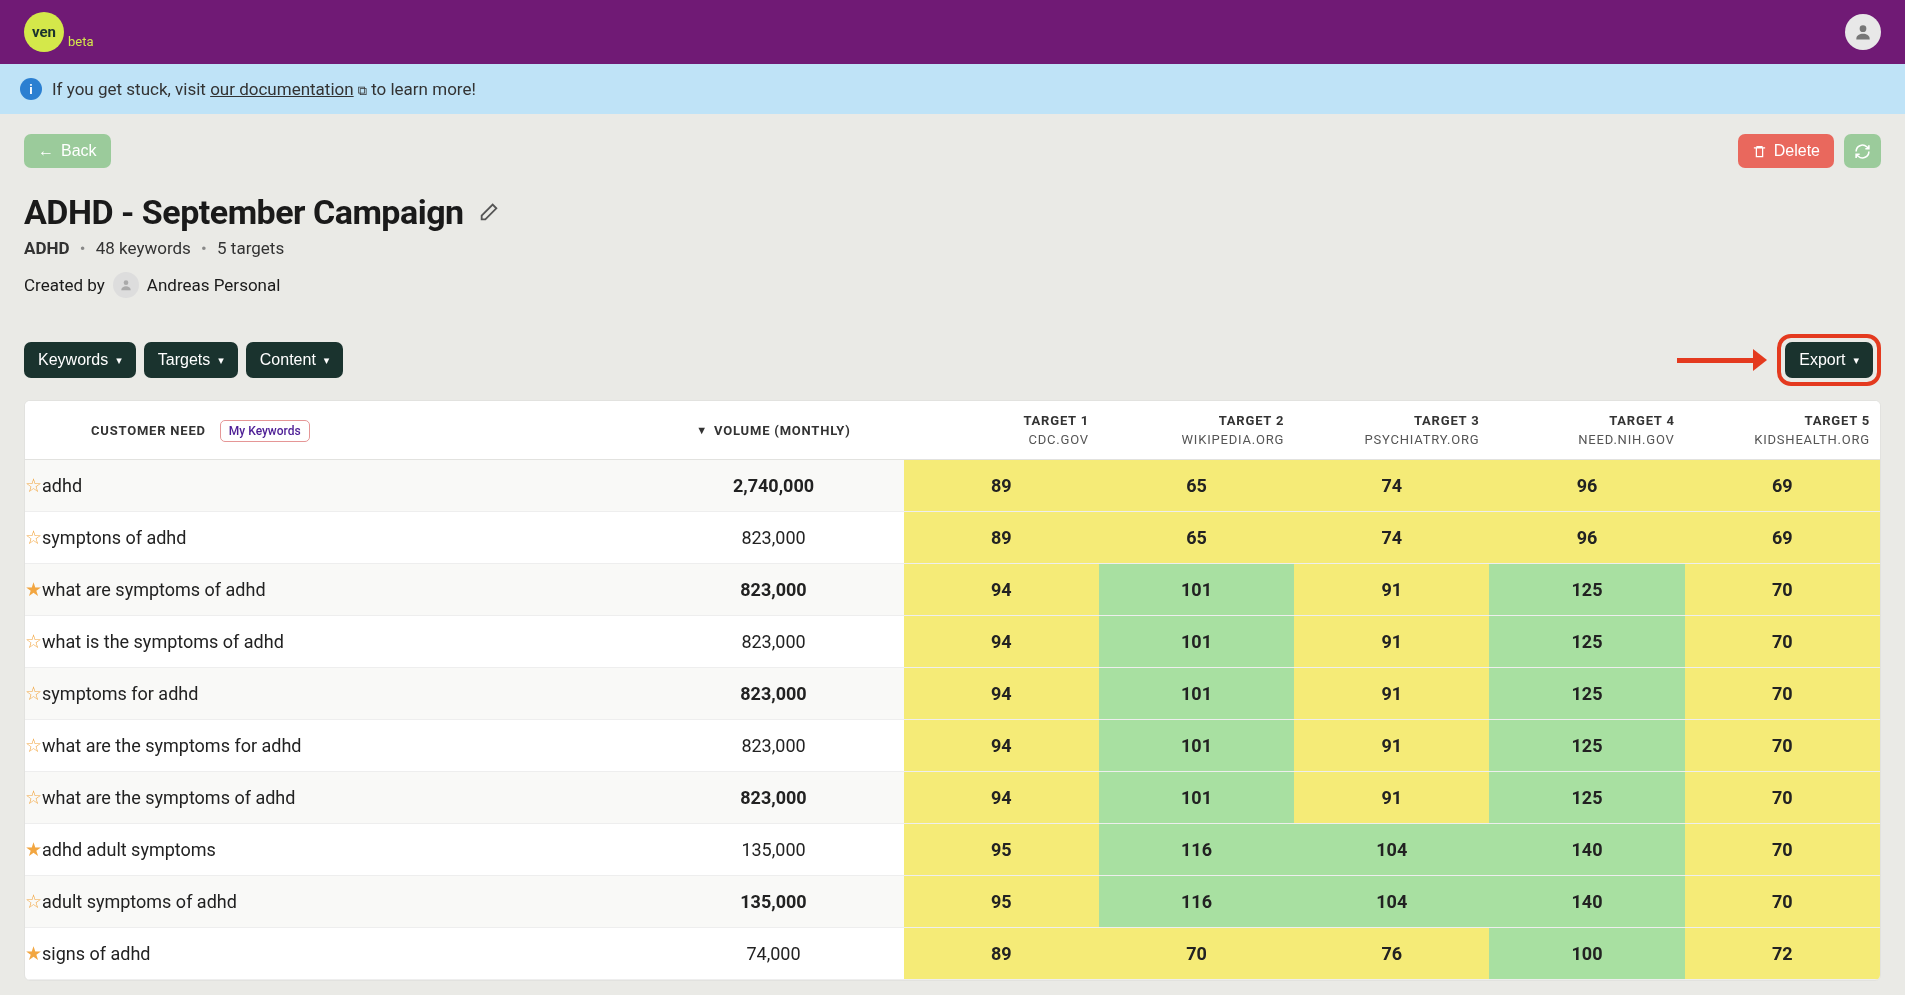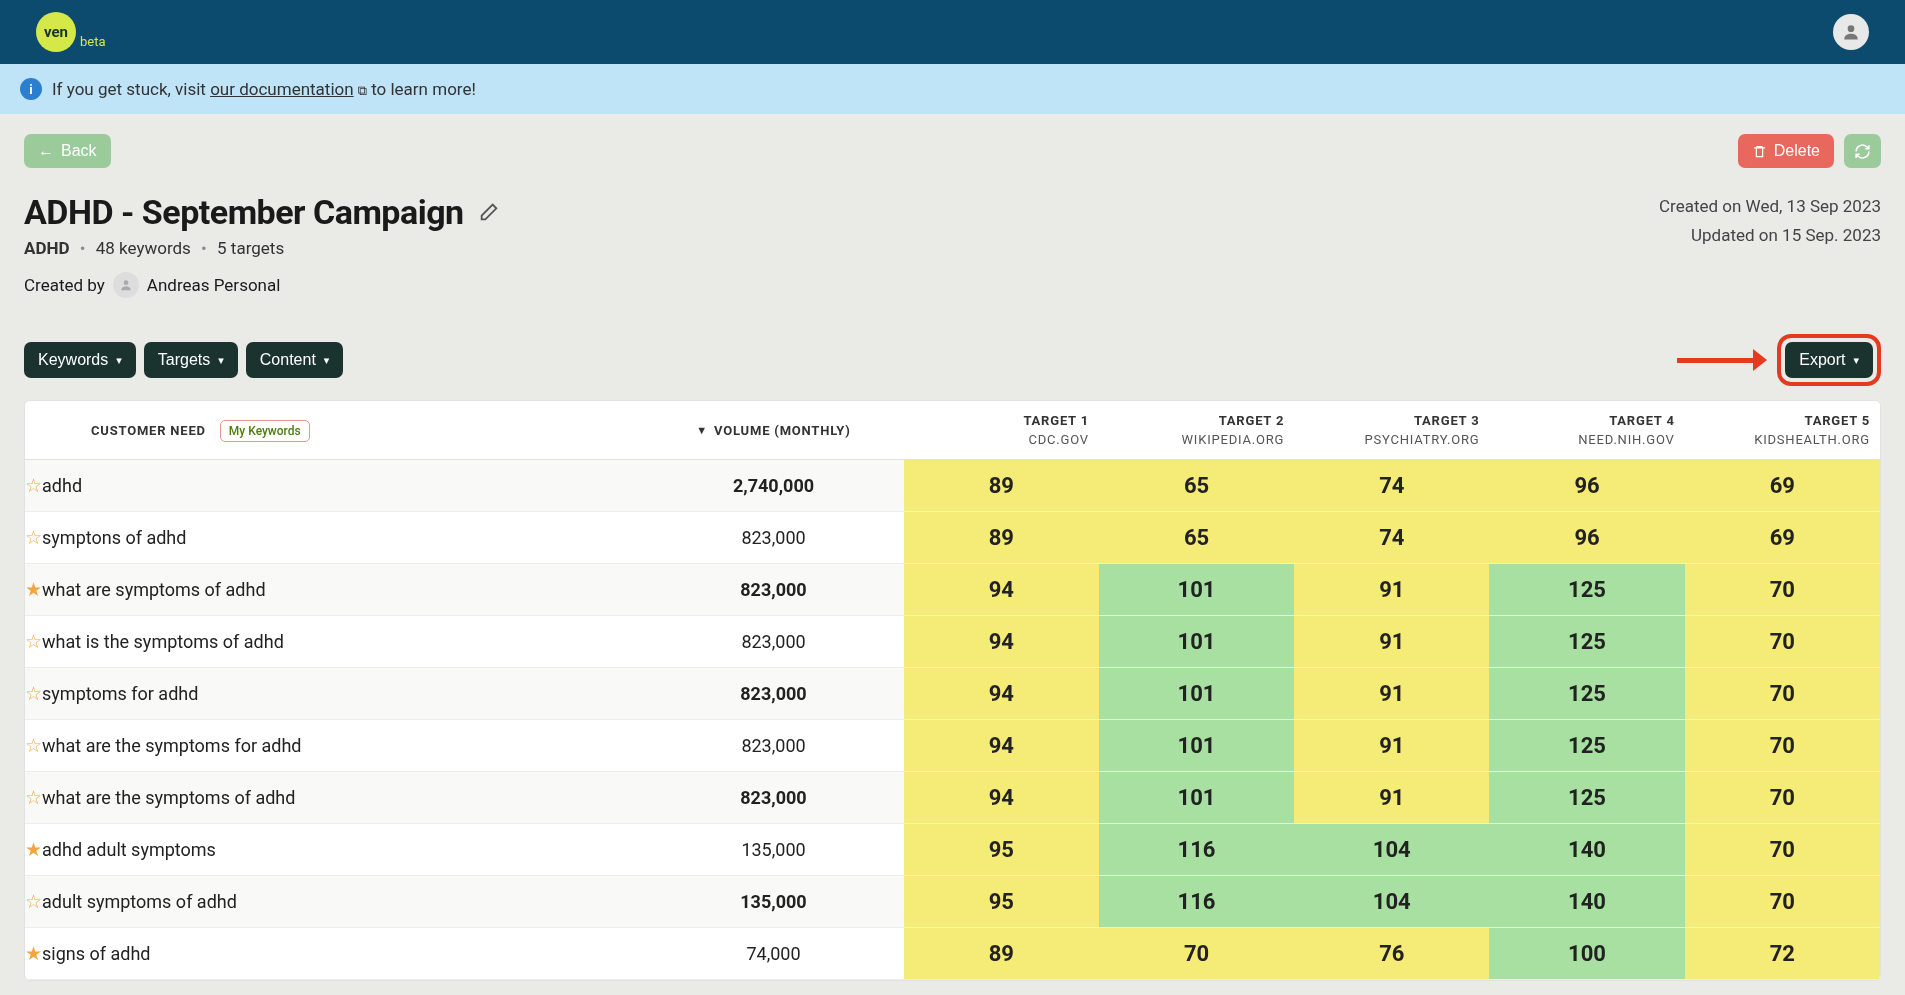--- a/index.html
+++ b/index.html
@@ -7,24 +7,24 @@
     font-family: -apple-system, BlinkMacSystemFont, "Segoe UI", Roboto, Helvetica, Arial, sans-serif;
     background: #eaeae6;
     color: #1a1a1a;
     width: 1905px;
     height: 995px;
     overflow: hidden;
   }
   
   .topbar {
     height: 64px;
-    background: #0c4a6e;
+    background: #701a75;
     display: flex;
     align-items: center;
-    padding: 0 36px;
+    padding: 0 24px;
     justify-content: space-between;
   }
   .brand { display:flex; align-items:center; gap:6px; }
   .logo {
     width:40px; height:40px; border-radius:50%;
     background:#d4e84a;
     display:flex; align-items:center; justify-content:center;
     color:#1a332e; font-weight:700; font-size:15px;
   }
   .beta { color:#d4e84a; font-size:13px; margin-top:18px; margin-left:-2px;}
@@ -98,32 +98,32 @@
   table { border-collapse:collapse; width:100%; table-layout:fixed;}
   thead th {
     font-size:13px; letter-spacing:0.8px; color:#333; font-weight:700;
     padding:12px 10px; text-align:right; border-bottom:1px solid #e2e2df; background:#fff;
     vertical-align:middle;
   }
   thead th .sub { display:block; font-weight:400; letter-spacing:0.8px; font-size:13px; color:#555; margin-top:4px;}
   th.need-col { text-align:left; padding-left:66px;}
   th.vol-col { text-align:center; }
   .badge {
-    border:1px solid #e59696; color:#4d7c0f; font-size:12px; font-weight:500;
+    border:1px solid #e59696; color:#4c1d95; font-size:12px; font-weight:500;
     padding:3px 8px; border-radius:5px; margin-left:10px; letter-spacing:0;
   }
   tbody td {
     padding:0; height:52px; border-bottom:1px solid #eee;
     font-size:18px; color:#222;
   }
   tbody tr { border-bottom:1px solid #eee; }
   .star { color:#f2a641; font-size:19px; cursor:pointer; width:22px; text-align:center;}
   .star.outline { color:#f2a641; }
   td.vol { text-align:center; font-size:18px; color:#222; }
-  td.score { text-align:center; font-weight:700; font-size:22px;}
+  td.score { text-align:center; font-weight:700; font-size:18px;}
   .c-yellow { background:#f5eb77; }
   .c-green  { background:#a8e0a1; }
   tbody tr.alt td.plain { background:#f9f9f7; }
   tbody tr.alt td.need, tbody tr.alt td.vol { background:#f9f9f7;font-weight:bold; }
   .sort-caret { display:inline-block; margin-right:6px; font-size:11px; transform:translateY(-1px);} 
   svg{display:block;}
 </style>
 </head>
 <body>
 
@@ -195,24 +195,20 @@
       <div class="created-by">
         <span>Created by</span>
         <span class="mini-avatar">
           <svg width="14" height="14" viewBox="0 0 24 24" fill="#aaa">
               <circle cx="12" cy="8" r="4"></circle>
               <path d="M4 20c0-4 4-6 8-6s8 2 8 6v1H4z"></path>
             </svg>
         </span>
         <span>Andreas Personal</span>
       </div>
-    </div>
-    <div class="meta-dates">
-      <div>Created on Wed, 13 Sep 2023</div>
-      <div>Updated on 15 Sep. 2023</div>
     </div>
   </div>
 
   <div class="filters-row">
     <div class="filters">
       <button class="pill">
         <span>Keywords</span>
         <span class="chev">▾</span>
       </button>
       <button class="pill">

